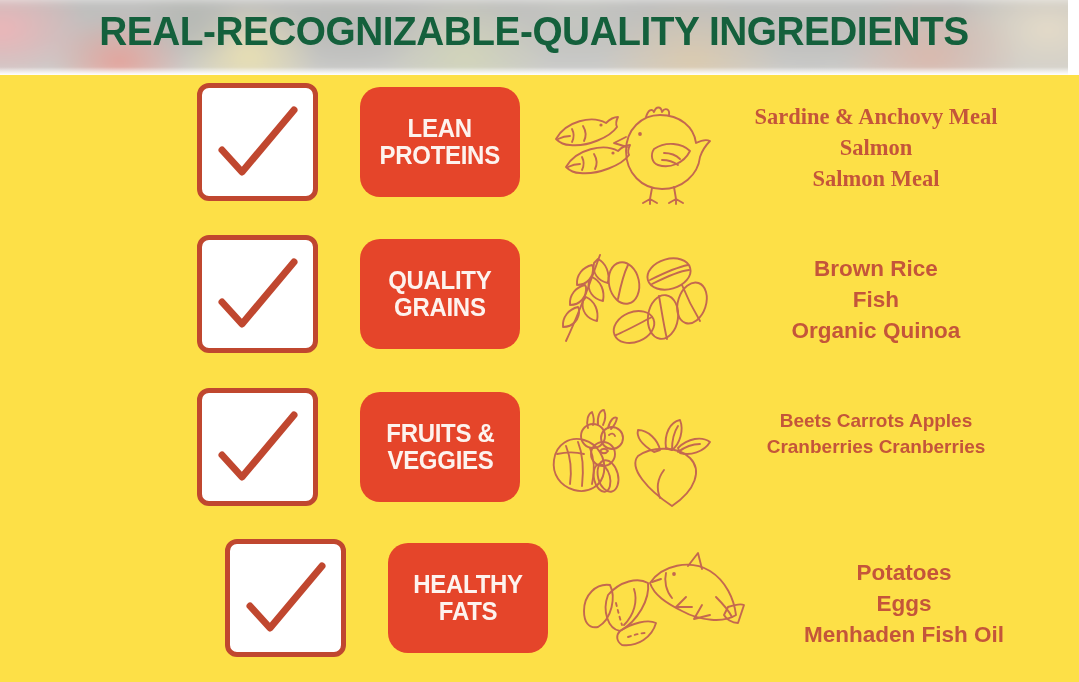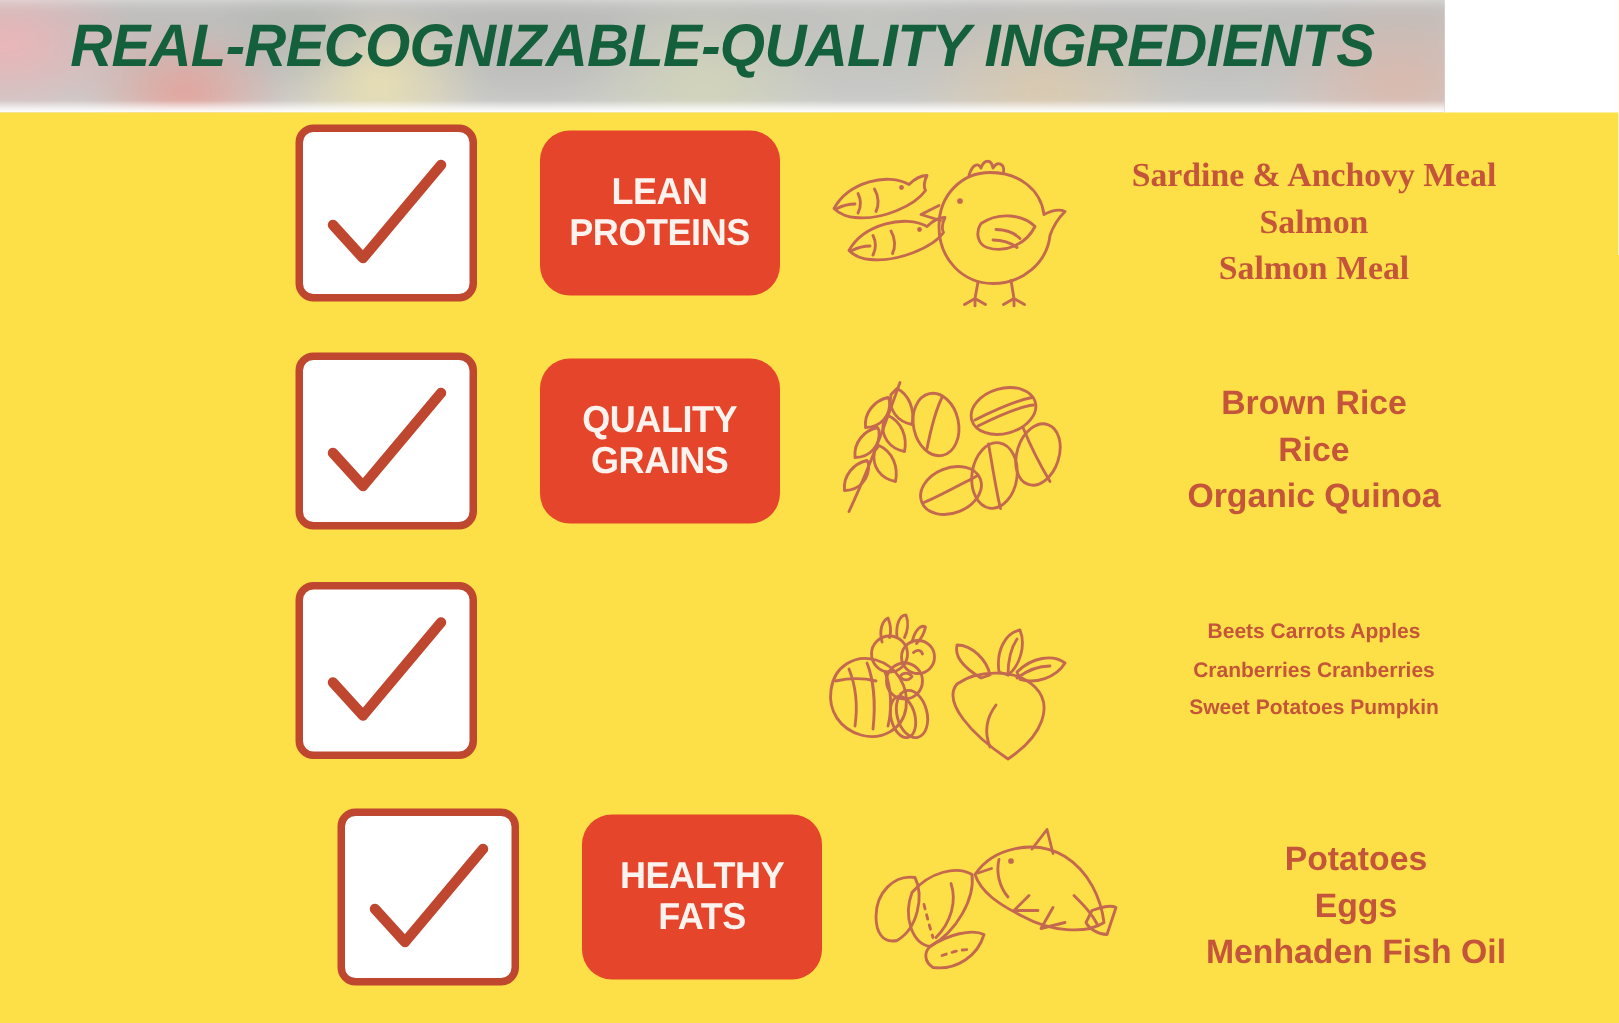--- a/index.html
+++ b/index.html
@@ -14,24 +14,23 @@
     position: relative;
     width: 1079px;
     height: 682px;
     background: #ffffff;
     overflow: hidden;
   }
 
   
   #header {
     position: relative;
-    width: 963px;
+    width: 1068px;
     height: 75px;
     overflow: hidden;
-    font-style: italic;
   }
   #header-photo {
     position: absolute;
     inset: 0;
     
     background-color: #8d8d8b;
     background-image:
       radial-gradient(ellipse 120px 70px at 40px 30px,  rgba(226,120,125,.95) 0%, rgba(226,120,125,0) 70%),
       radial-gradient(ellipse 90px 60px  at 150px 60px, rgba(214,76,60,.85) 0%,  rgba(214,76,60,0) 72%),
       radial-gradient(ellipse 70px 60px  at 215px 20px, rgba(120,126,116,.85) 0%, rgba(120,126,116,0) 72%),
@@ -146,21 +145,21 @@
     position: absolute;
     left: 706px;
     width: 340px;
     text-align: center;
     color: #c4553a;
     font-weight: bold;
   }
   .ing-line { white-space: nowrap; }
 
   .ingredients.size-lg { font-size: 22.5px; line-height: 31px; }
-  .ingredients.size-sm { font-size: 14px;   line-height: 25.5px; }
+  .ingredients.size-sm { font-size: 19px;   line-height: 25.5px; }
 
   .ingredients.pos-1 { top: 26px; font-family: Liberation Serif, serif;  }
   .ingredients.pos-2 { top: 26px;  }
   .ingredients.pos-3 { top: 28px;  }
   .ingredients.pos-4 { top: 26px;  }
 </style>
 </head>
 <body>
 
 <div id="page">
@@ -280,33 +279,37 @@
             <g>
               <ellipse cx="115" cy="72" rx="15" ry="22" transform="rotate(8 115 72)"></ellipse>
               <path d="M111 51 C113 62 116 82 119 94"></path>
             </g>
           </g>
         </svg>
       </div>
 
       <div class="ingredients pos-2 size-lg">
         <div class="ing-line">Brown Rice</div>
-        <div class="ing-line">Rice</div>
+        <div class="ing-line">Fish</div>
         <div class="ing-line">Organic Quinoa</div>
       </div>
     </div>
 
     <div class="row row-3">
 
       <div class="checkbox">
         <svg width="111" height="108" viewBox="0 0 111 108">
           <path d="M20 62 L40 84 L92 22" fill="none" stroke="#c0472f" stroke-width="7" stroke-linecap="round" stroke-linejoin="round"></path>
         </svg>
       </div>
 
+      <div class="badge">
+        <span class="badge-label">FRUITS &amp;
+VEGGIES</span>
+      </div>
 
       <div class="icon-art">
         <svg viewBox="0 0 172 112">
           <g fill="none" stroke="#c4684f" stroke-width="1.9" stroke-linecap="round" stroke-linejoin="round">
 
             <circle cx="45" cy="38" r="12"></circle>
             <circle cx="64" cy="40" r="11"></circle>
             <circle cx="55" cy="56" r="12"></circle>
             <path d="M40 30 C38 22 40 16 44 14 C46 19 46 24 45 27"></path>
             <path d="M50 27 C49 18 52 12 56 12 C58 17 57 23 55 27"></path>
@@ -333,21 +336,20 @@
             <path d="M106 54 C96 48 88 40 90 32 C100 32 110 42 112 52 Z"></path>
             <path d="M124 52 C124 42 126 34 130 28"></path>
             <path d="M130 54 C138 48 146 46 152 46"></path>
           </g>
         </svg>
       </div>
 
       <div class="ingredients pos-3 size-sm">
         <div class="ing-line">Beets  Carrots  Apples</div>
         <div class="ing-line">Cranberries  Cranberries</div>
-        <div class="ing-line">Sweet Potatoes  Pumpkin</div>
       </div>
     </div>
 
     <div class="row row-4">
 
       <div class="checkbox">
         <svg width="111" height="108" viewBox="0 0 111 108">
           <path d="M20 62 L40 84 L92 22" fill="none" stroke="#c0472f" stroke-width="7" stroke-linecap="round" stroke-linejoin="round"></path>
         </svg>
       </div>

